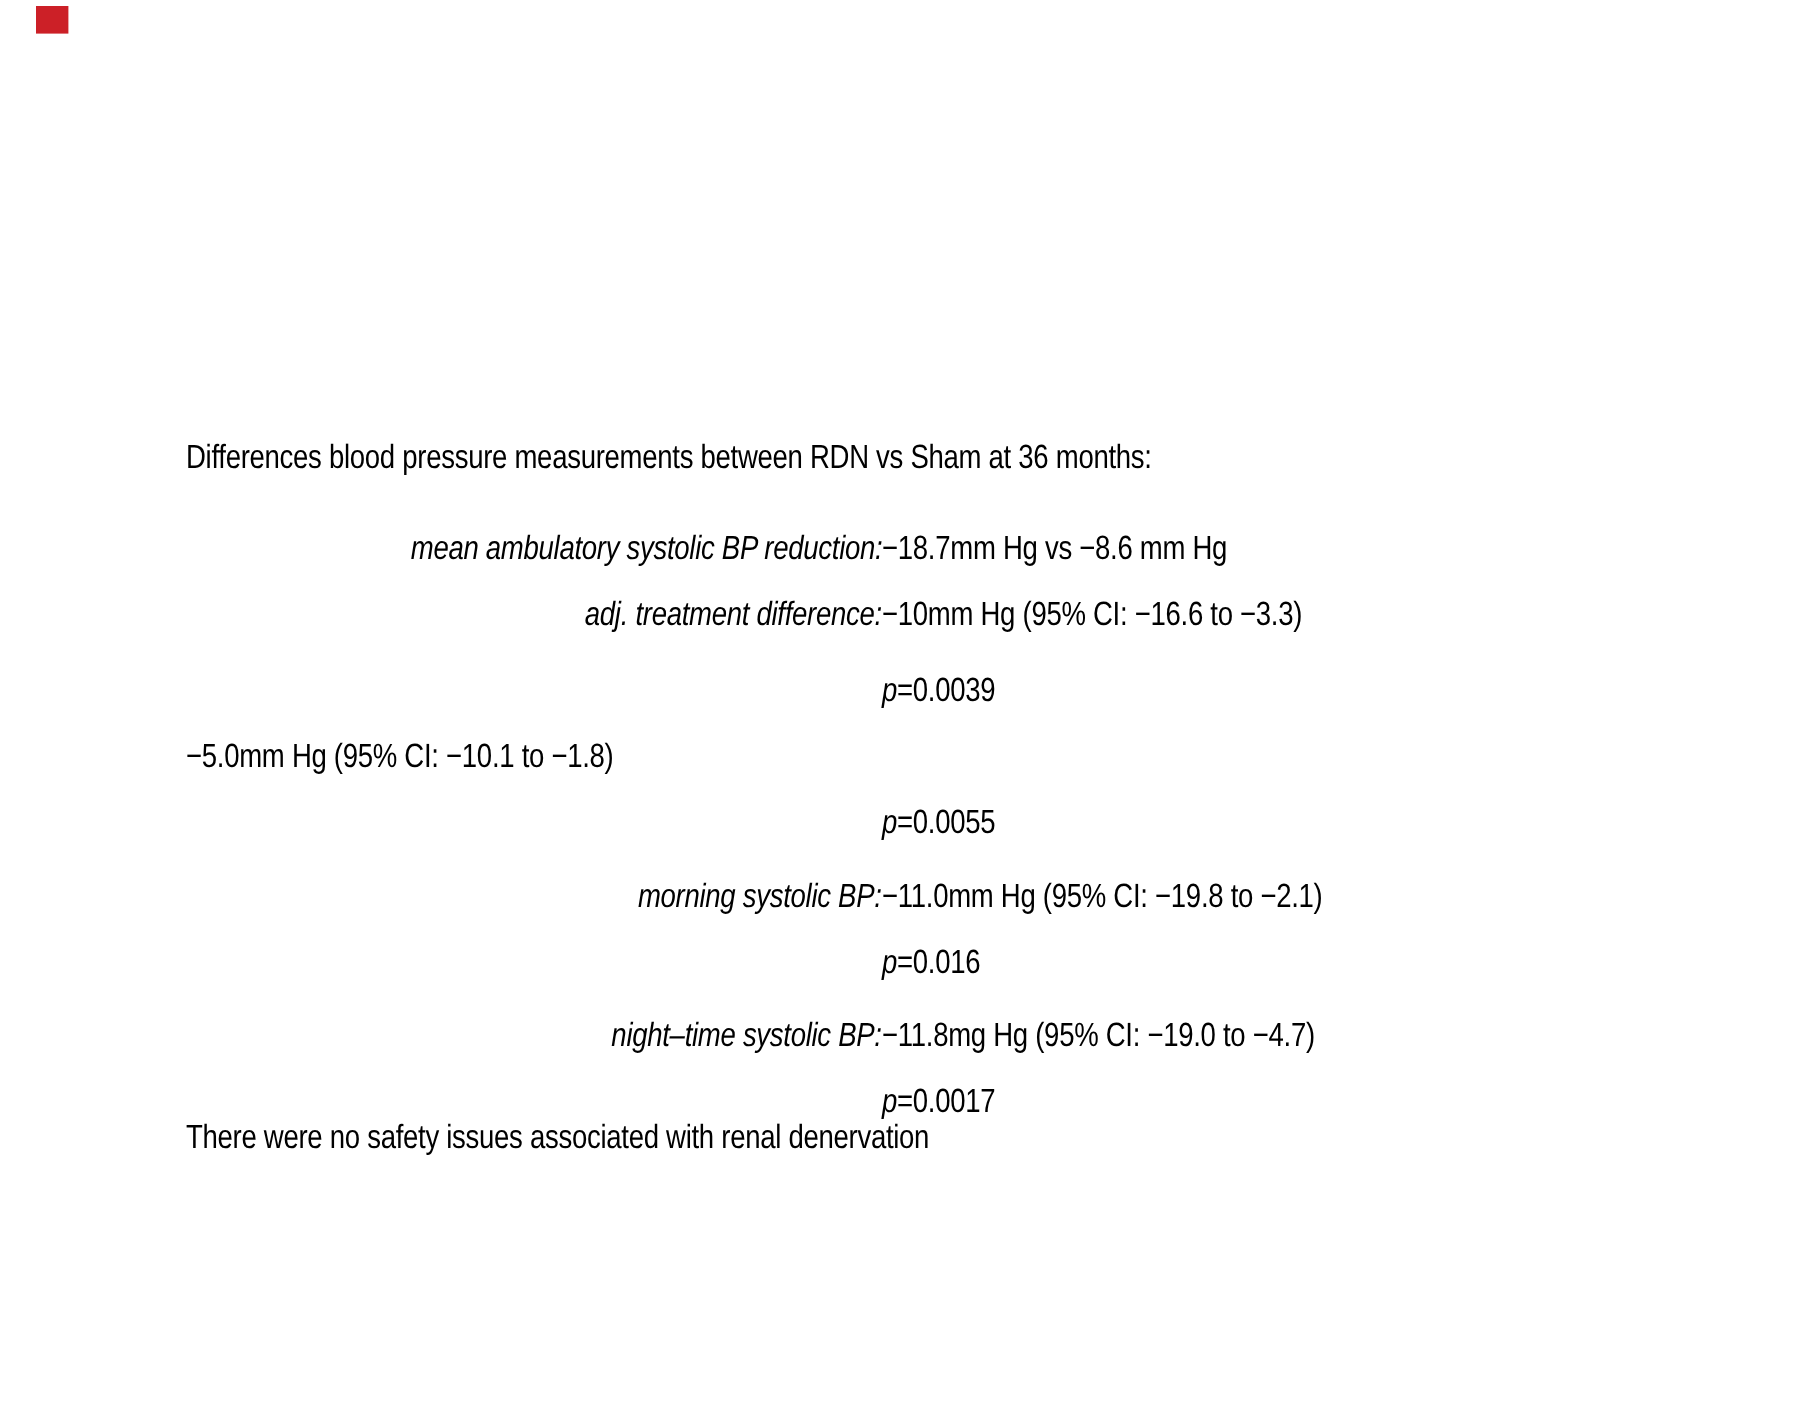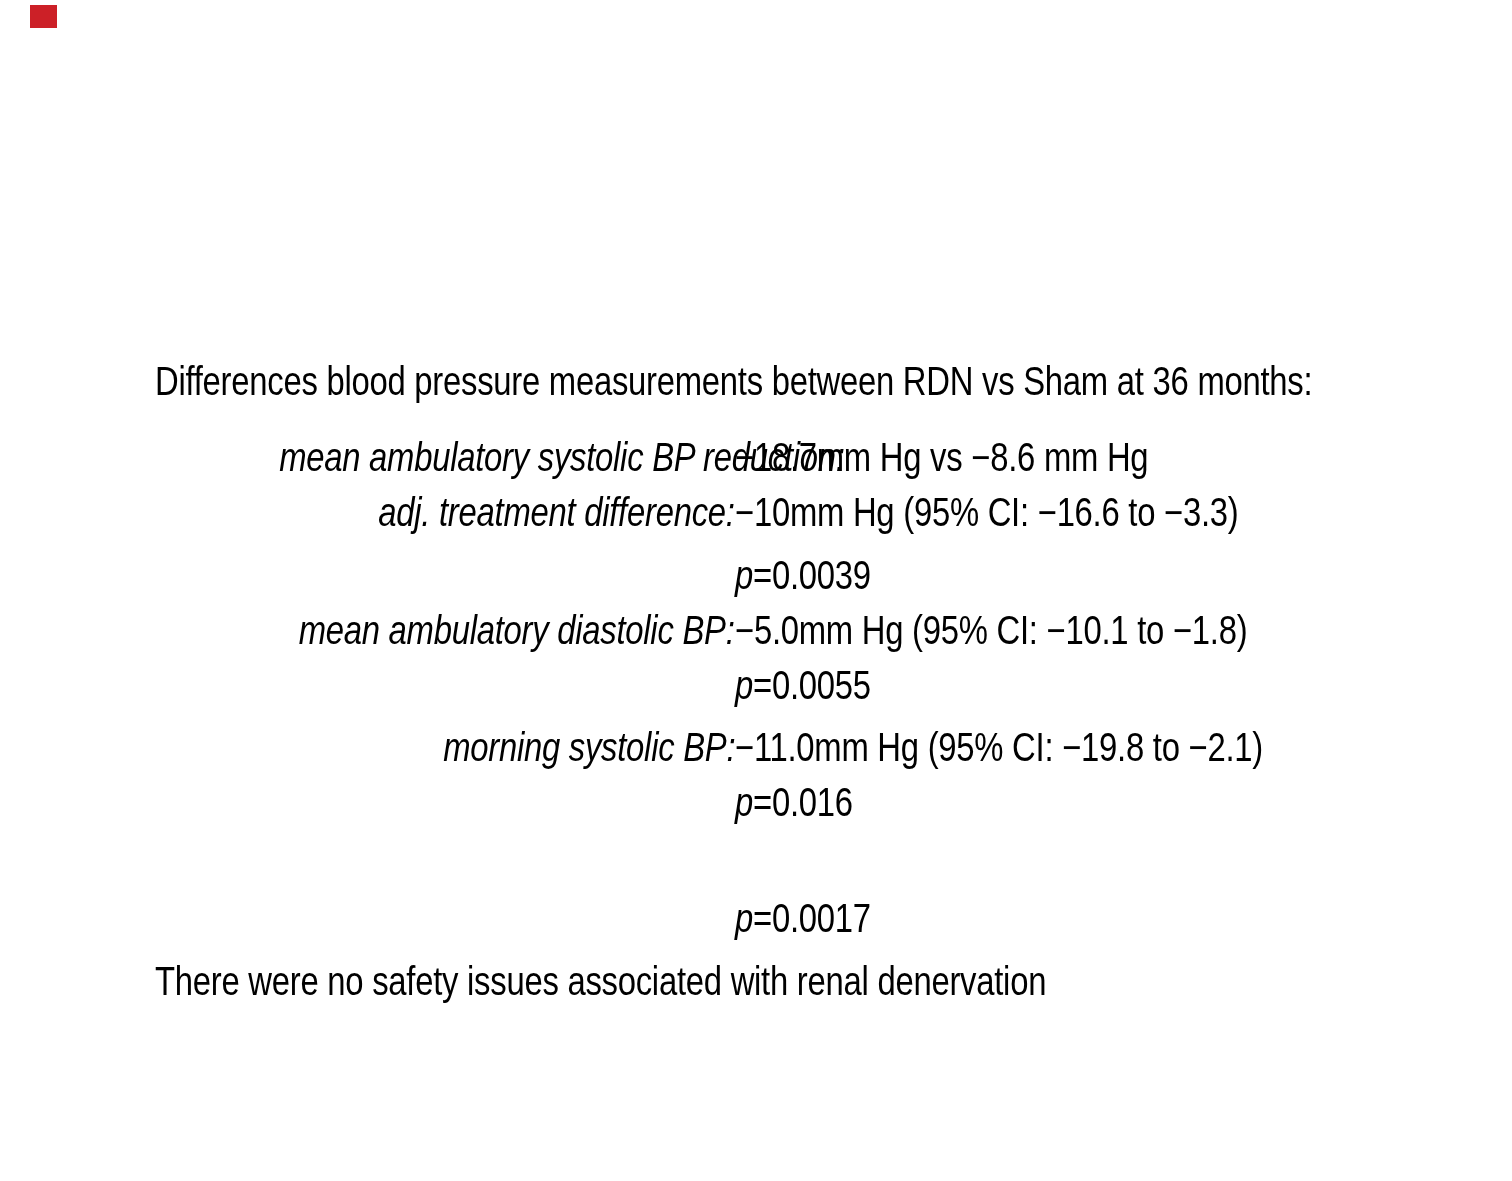--- a/index.html
+++ b/index.html
@@ -26,21 +26,21 @@
     width: 27px;
     height: 23px;
     background: #cc2027;
   }
   .line {
     position: absolute;
     left: 155px;
     right: 0;
     height: 46px;
     line-height: 46px;
-    font-size: 40px;
+    font-size: 28px;
     white-space: nowrap;
     display: flex;
     align-items: flex-start;
   }
   
   .cond {
     display: inline-block;
     transform: scaleX(0.82);
     letter-spacing: -0.3px;
   }
@@ -78,39 +78,42 @@
   <div class="line" style="top:489px">
     <span class="lbl-cell"><span class="cond from-right">adj. treatment difference:</span></span>
     <span class="val-cell"><span class="cond from-left">−10mm Hg (95% CI: −16.6 to −3.3)</span></span>
   </div>
   <div class="line" style="top:552px">
     <span class="lbl-cell"></span>
     <span class="val-cell"><span class="cond from-left"><i class="p-sym">p</i><span>=0.0039</span></span></span>
   </div>
 
   <div class="line" style="top:607px">
-    <span class="lbl-cell"><span class="cond from-right">mean ambulatory diastolic BP:</span></span>
     <span class="val-cell"><span class="cond from-left">−5.0mm Hg (95% CI: −10.1 to −1.8)</span></span>
   </div>
   <div class="line" style="top:662px">
     <span class="lbl-cell"></span>
     <span class="val-cell"><span class="cond from-left"><i class="p-sym">p</i><span>=0.0055</span></span></span>
   </div>
 
   <div class="line" style="top:724px">
     <span class="lbl-cell"><span class="cond from-right">morning systolic BP:</span></span>
     <span class="val-cell"><span class="cond from-left">−11.0mm Hg (95% CI: −19.8 to −2.1)</span></span>
   </div>
   <div class="line" style="top:779px">
     <span class="lbl-cell"></span>
     <span class="val-cell"><span class="cond from-left"><i class="p-sym">p</i><span>=0.016</span></span></span>
   </div>
 
+  <div class="line" style="top:840px">
+    <span class="lbl-cell"><span class="cond from-right">night–time systolic BP:</span></span>
+    <span class="val-cell"><span class="cond from-left">−11.8mg Hg (95% CI: −19.0 to −4.7)</span></span>
+  </div>
   <div class="line" style="top:895px">
     <span class="lbl-cell"></span>
     <span class="val-cell"><span class="cond from-left"><i class="p-sym">p</i><span>=0.0017</span></span></span>
   </div>
 
-  <div class="line" style="top:958px">
+  <div class="line" style="top:925px">
     <span class="cond from-left">There were no safety issues associated with renal denervation</span>
   </div>
 
 </div>
 
 </body></html>

